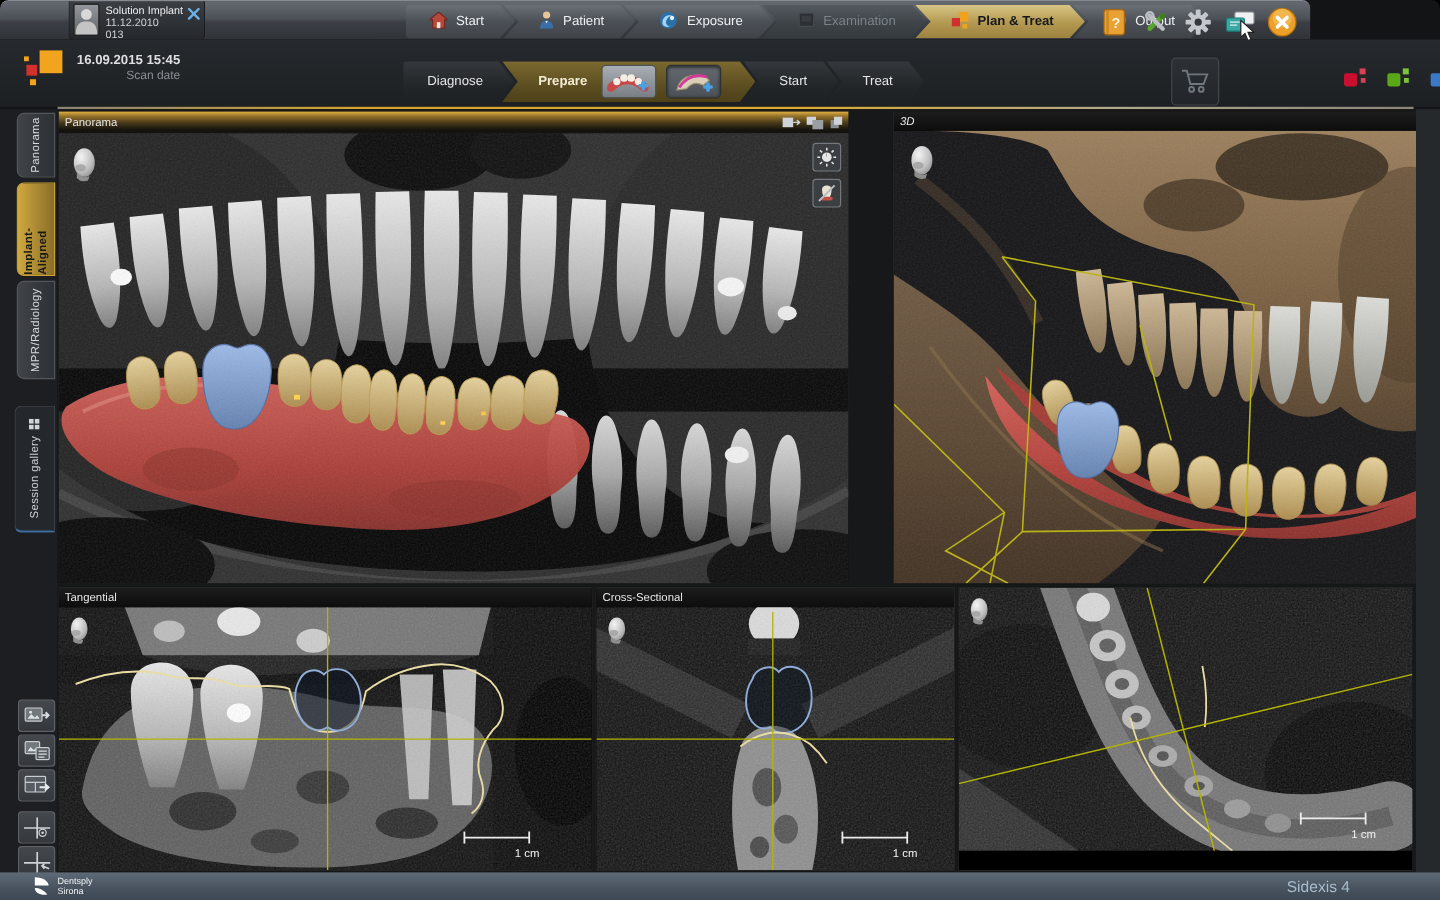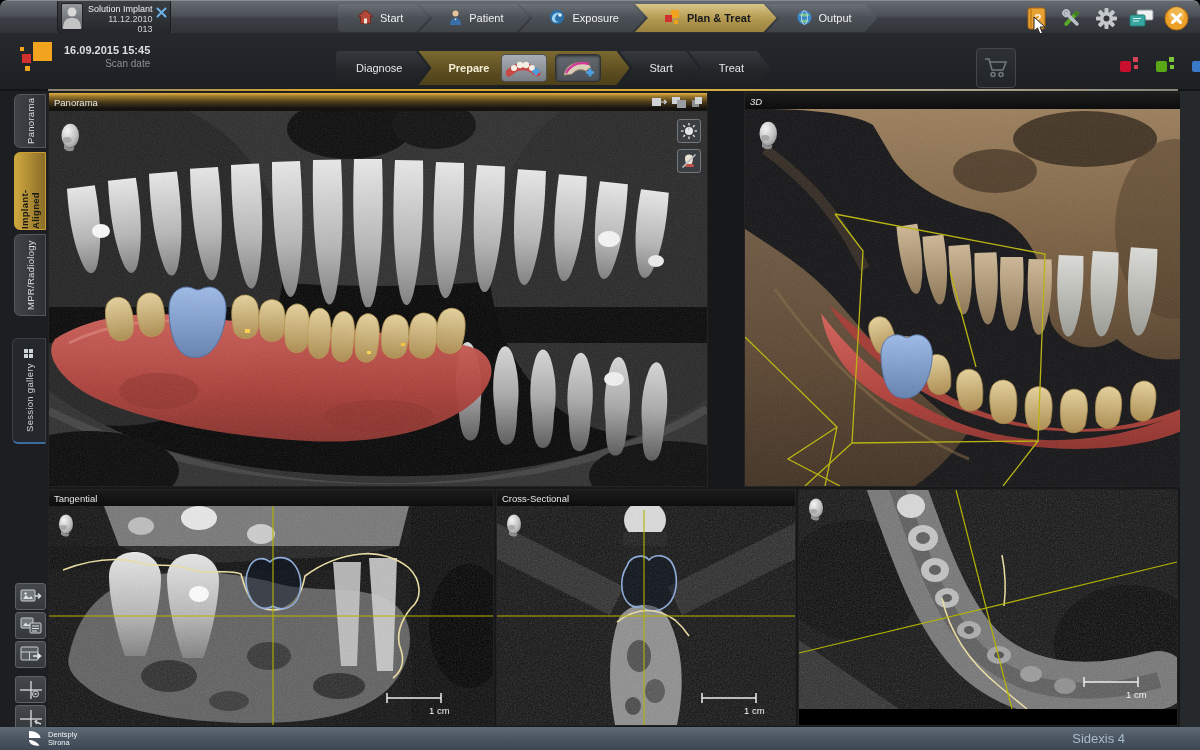--- a/index.html
+++ b/index.html
@@ -1,34 +1,34 @@
 <!DOCTYPE html>
 <html><head>
 <meta charset="utf-8">
 <style>
   * { box-sizing: border-box; }
   html,body { margin:0; padding:0; background:#000; }
   body { font-family:"Liberation Sans","DejaVu Sans",sans-serif; }
   #app { position:relative; width:1200px; height:750px; background:#131416; overflow:hidden; border-radius:7px 7px 0 0; }
 
   
-  .titlebar { position:absolute; left:0; top:0; width:1200px; height:33px;
+  .titlebar { position:absolute; left:0; top:0; width:1092px; height:33px;
     background:linear-gradient(180deg,#666b72 0%,#4c5157 45%,#3b3f45 55%,#303439 100%);
     border-radius:7px 7px 0 0; border-top:1px solid #868b92; }
   .tb-ext { position:absolute; left:296px; top:32px; width:436px; height:13px;
     background:linear-gradient(180deg,#3e4247,#2e3237);
     clip-path:polygon(4% 0,100% 0,93% 100%,0 100%); }
   .patient-card { position:absolute; left:57px; top:0; width:114px; height:33px;
     background:linear-gradient(180deg,#3b3f44,#24272b); border:1px solid #1a1c1f; border-top:none;
     border-radius:0 0 5px 5px; display:flex; padding:2px 3px; }
   .avatar { width:22px; height:27px; background:linear-gradient(180deg,#94979c,#606366);
     border:1px solid #222; border-radius:2px; overflow:hidden; flex:0 0 auto; }
   .pc-text { margin-left:5px; line-height:10px; padding-top:1px; }
   .pc-name { font-size:9px; color:#eceef0; white-space:nowrap; }
-  .pc-date,.pc-num { font-size:9px; color:#cfd2d5;text-align:right; }
+  .pc-date,.pc-num { font-size:9px; color:#cfd2d5; }
   .pc-close { position:absolute; right:3px; top:3px; width:11px; height:11px; }
 
   .nav { position:absolute; left:338px; top:3px; height:28px; display:flex; }
   .chev { position:relative; height:28px; display:flex; align-items:center; gap:7px;
     padding:0 26px 0 30px; font-size:11px; color:#eef0f2; white-space:nowrap;
     background:linear-gradient(180deg,#6b7077,#4b5056 50%,#404449);
     clip-path:polygon(0 0,calc(100% - 13px) 0,100% 50%,calc(100% - 13px) 100%,0 100%,13px 50%);
     margin-left:-10px; }
   .chev.first { clip-path:polygon(0 0,calc(100% - 13px) 0,100% 50%,calc(100% - 13px) 100%,0 100%);
     margin-left:0; border-radius:4px 0 0 4px; padding-left:20px; }
@@ -219,20 +219,27 @@
         <span>Patient</span>
       </div>
       <div class="chev">
         <span><svg width="16" height="16" viewBox="0 0 16 16">
               <circle cx="8" cy="8" r="7" fill="#2a6fa8"></circle>
               <path d="M3,10 C3,5 7,3 11,4 C8,5 6,7 6,10 C6,12 8,13 10,12.5 C7,14.5 3,13 3,10 Z" fill="#9fd4f2"></path>
               <circle cx="11" cy="6" r="1.8" fill="#e8f4fc"></circle>
             </svg></span>
         <span>Exposure</span>
       </div>
+      <div class="chev disabled">
+        <span><svg width="14" height="13" viewBox="0 0 14 13">
+              <rect x="1" y="1" width="12" height="11" rx="1" fill="#2c3034" stroke="#454a4f"></rect>
+              <rect x="3" y="3" width="8" height="5" fill="#383d42"></rect>
+            </svg></span>
+        <span>Examination</span>
+      </div>
       <div class="chev active">
         <span><svg width="15" height="14" viewBox="0 0 15 14">
               <rect x="6" y="0" width="8" height="8" fill="#f0a11e"></rect>
               <rect x="0" y="5" width="7" height="7" fill="#d03030"></rect>
               <rect x="9" y="10" width="4" height="4" fill="#f0a11e"></rect>
             </svg></span>
         <span>Plan &amp; Treat</span>
       </div>
       <div class="chev">
         <span><svg width="15" height="15" viewBox="0 0 15 15">

